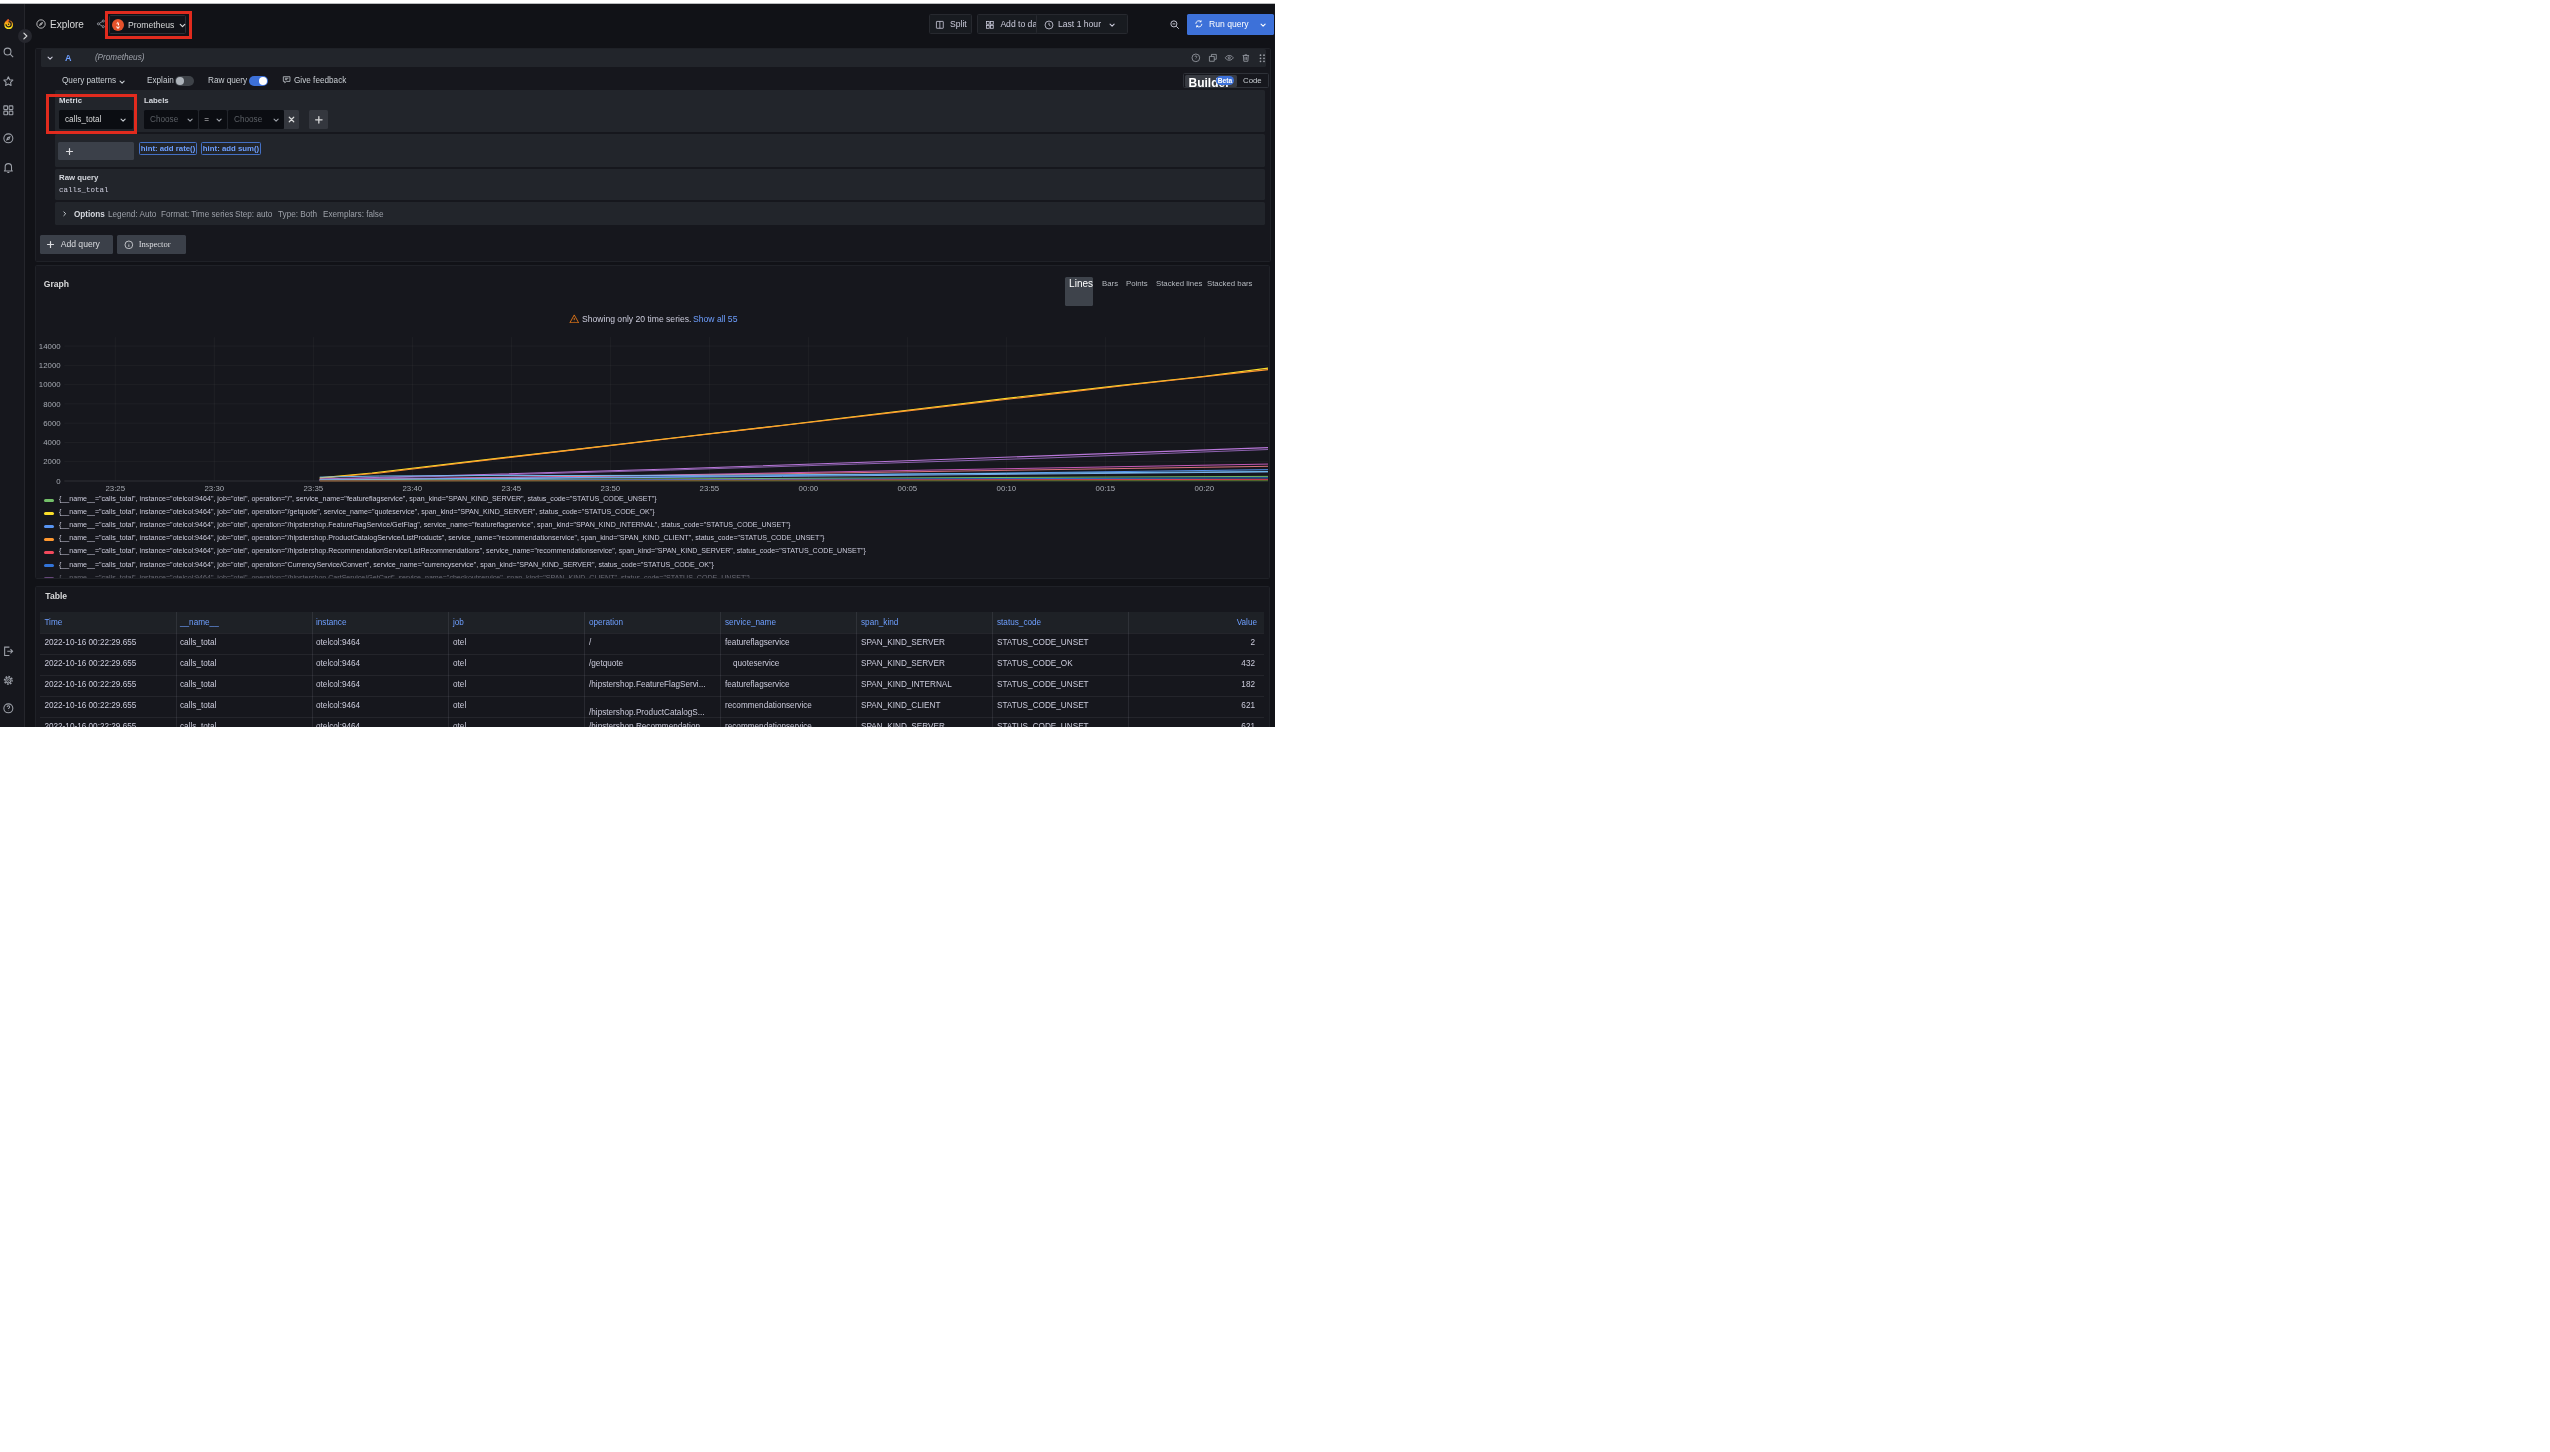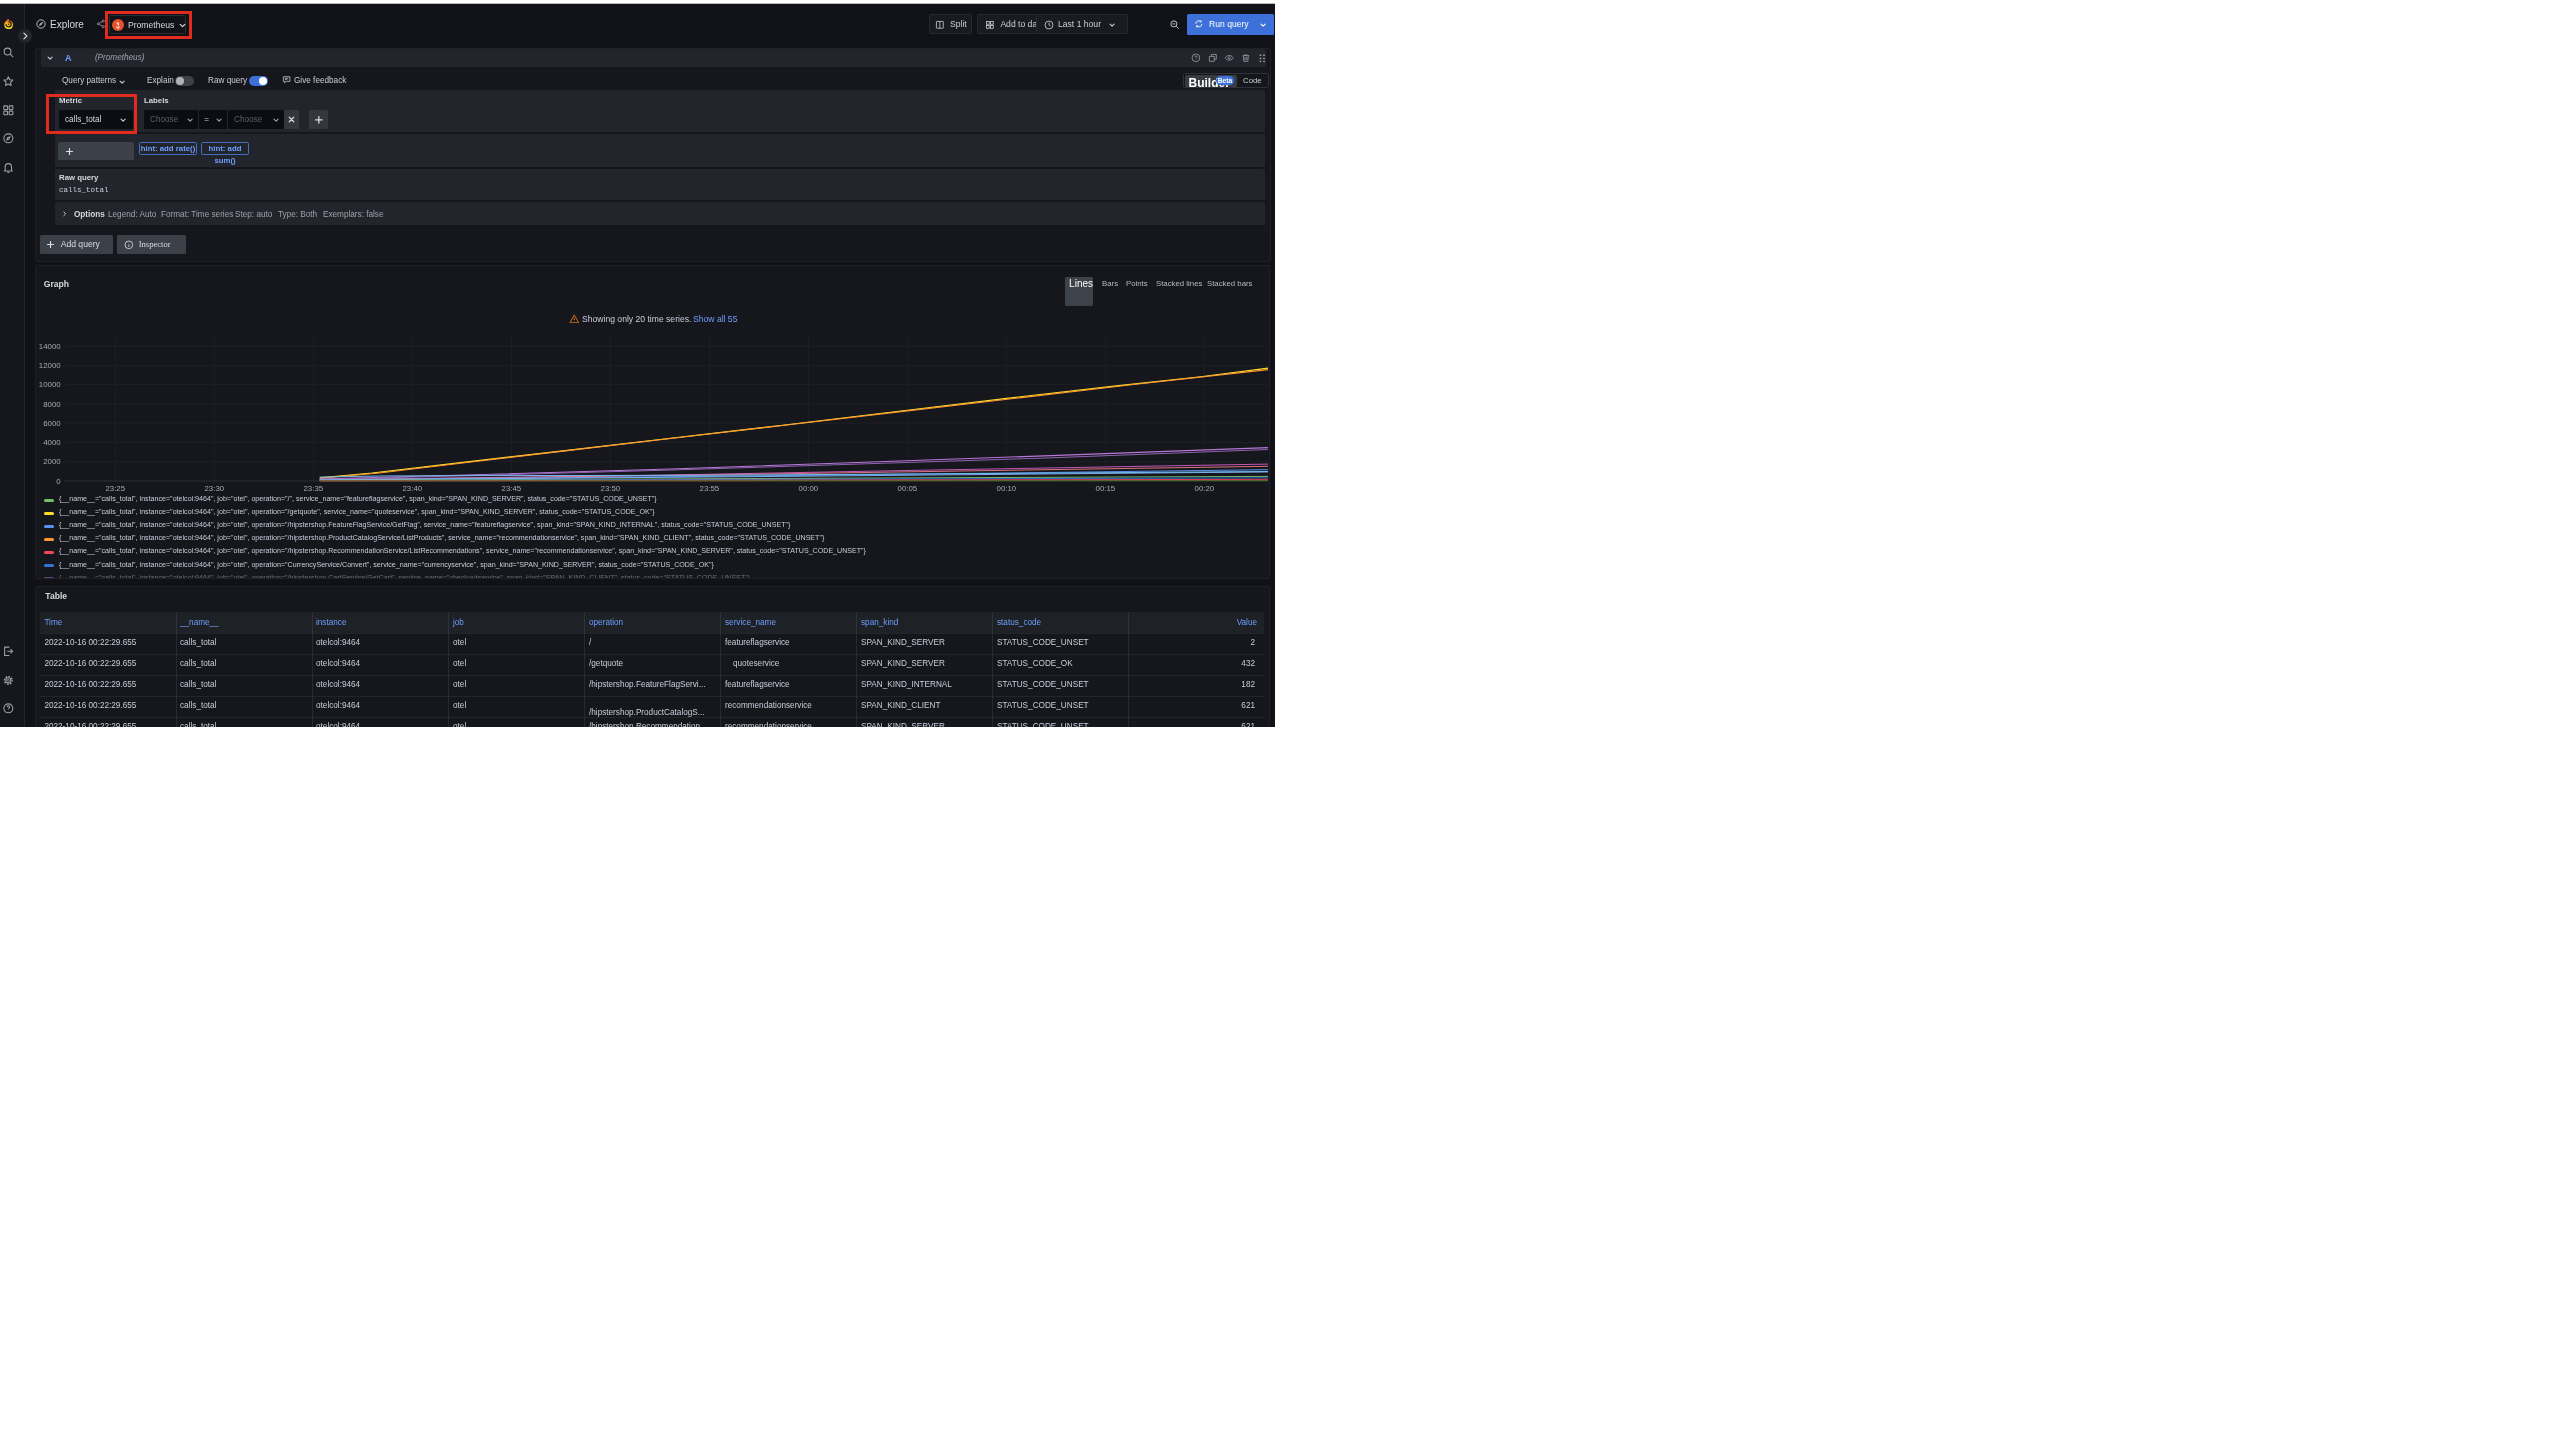--- a/index.html
+++ b/index.html
@@ -258,21 +258,21 @@
         </svg>
  </div>
  <div class="sect" style="left:19px;top:85px;width:1210px;height:33px;"></div>
  <div class="gbtn" style="left:22.4px;top:93px;width:76px;height:18.7px;line-height:18.7px;">
    <svg class="abs" style="left:6.7px;top:4.9px" width="9" height="9" viewBox="0 0 12 12">
           <path class="chev" d="M6 2v8M2 6h8" style="color:#dcdde1"></path>
         </svg>
    <span class="abs" style="left:21.7px;margin-top:32px;">Operations</span>
  </div>
  <div class="hint" style="left:103px;top:93px;width:58px;">hint: add rate()</div>
- <div class="hint" style="left:165px;top:93px;width:48px;">hint: add sum()</div>
+ <div class="hint" style="left:165px;top:93px;width:60px;">hint: add sum()</div>
  <div class="sect" style="left:19px;top:120px;width:1210px;height:31px;"></div>
  <span class="lbl" style="left:23px;top:124px;">Raw query</span>
  <span class="abs" style="left:23px;top:137px;font-family:'Liberation Mono',monospace;font-size:7.5px;color:#ccccdc;">calls_total</span>
  <div class="sect" style="left:19px;top:153px;width:1210px;height:23px;"></div>
  <svg class="abs" style="left:25.4px;top:161px" width="7.5" height="7.5" viewBox="0 0 12 12">
         <path class="chev" d="M4.5 3 L7.5 6 L4.5 9" style="color:#c9ced3"></path>
       </svg>
  <span class="abs" style="left:38px;top:161px;font-size:8.2px;font-weight:700;color:#d5d8de;">Options</span>
  <span class="abs gray" style="left:72px;top:161px;font-size:8.2px;">Legend: Auto</span>
  <span class="abs gray" style="left:125px;top:161px;font-size:8.2px;">Format: Time series</span>

